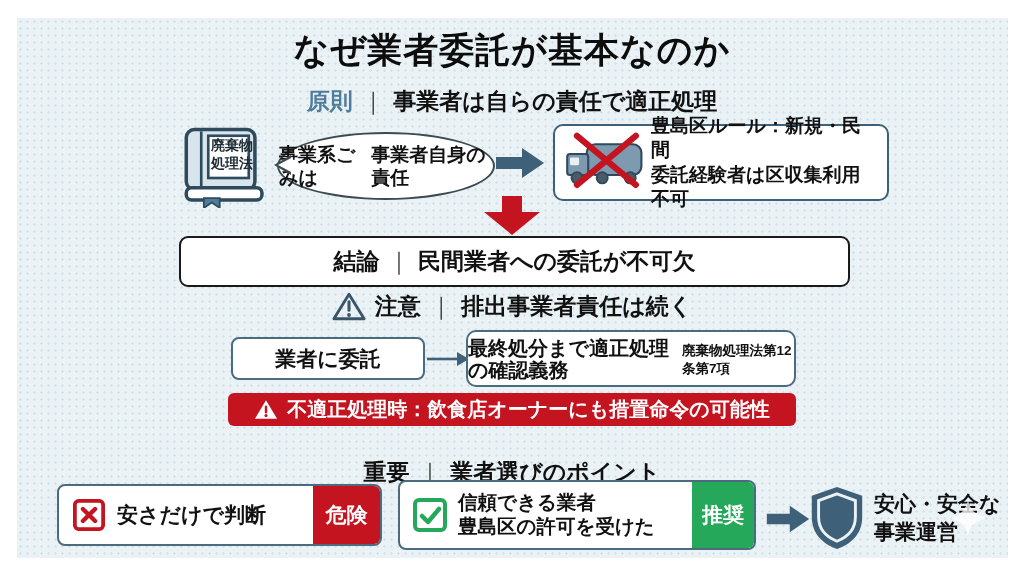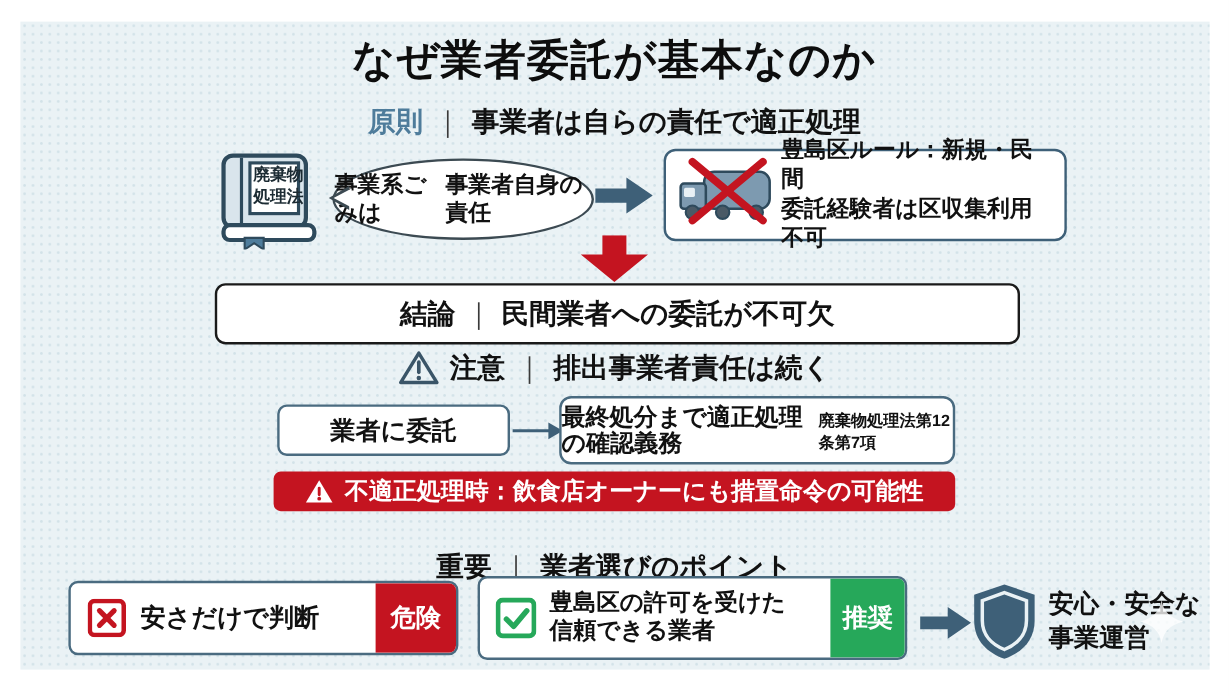--- a/index.html
+++ b/index.html
@@ -215,22 +215,22 @@
       <span class="card-text">安さだけで判断</span>
       <span class="badge badge-danger">危険</span>
     </div>
 
     <div class="card card-good">
       <svg width="34" height="34" viewBox="0 0 34 34">
         <rect x="2" y="2" width="30" height="30" rx="4" fill="#ffffff" stroke="#26a85a" stroke-width="4"></rect>
         <path d="M9 18 L15 24 L26 11" fill="none" stroke="#26a85a" stroke-width="4.5" stroke-linecap="round" stroke-linejoin="round"></path>
       </svg>
       <div class="card-text2">
+        <div>信頼できる業者</div>
         <div>豊島区の許可を受けた</div>
-        <div>信頼できる業者</div>
       </div>
       <span class="badge badge-rec">推奨</span>
     </div>
 
     <div class="abs arrow3">
       <svg width="44" height="30" viewBox="0 0 48 34">
         <polygon points="0,11 26,11 26,2 48,17 26,32 26,23 0,23" fill="#3e6078"></polygon>
       </svg>
     </div>
 

